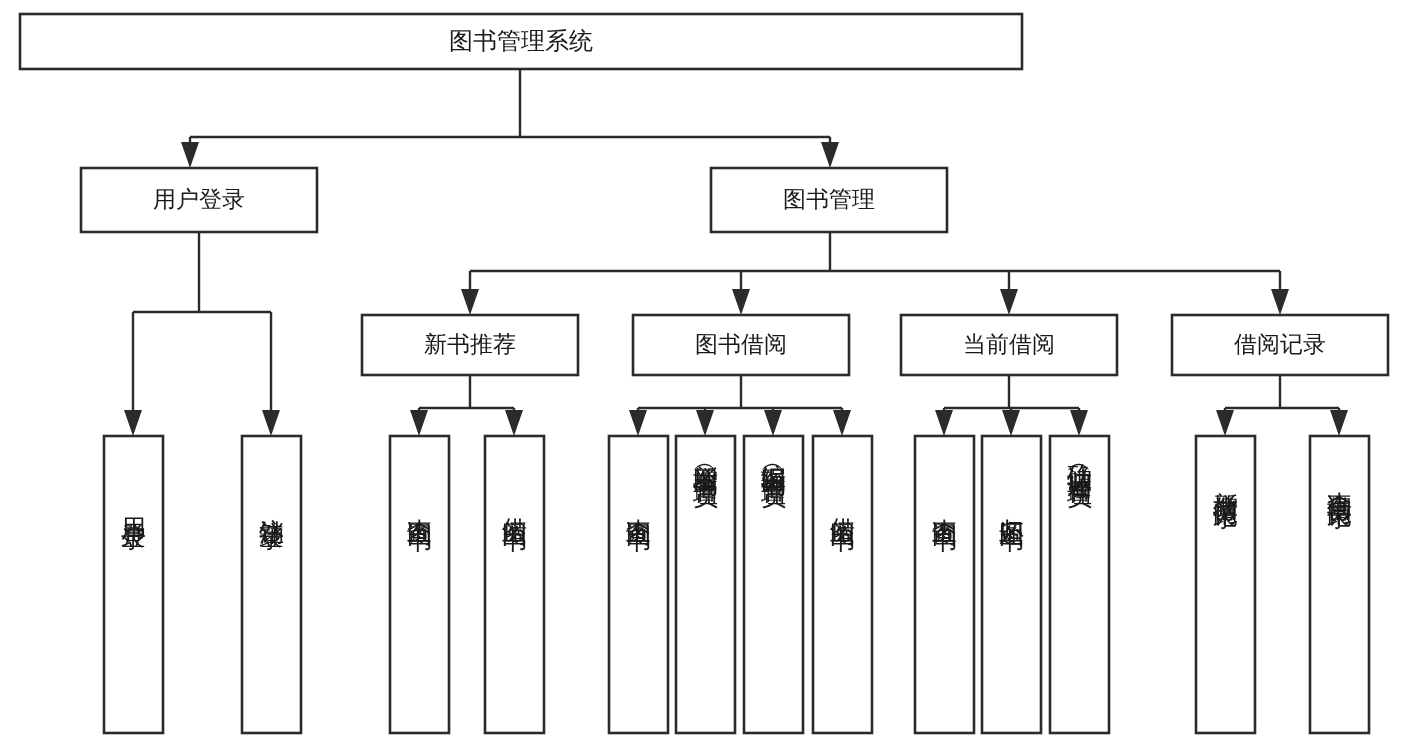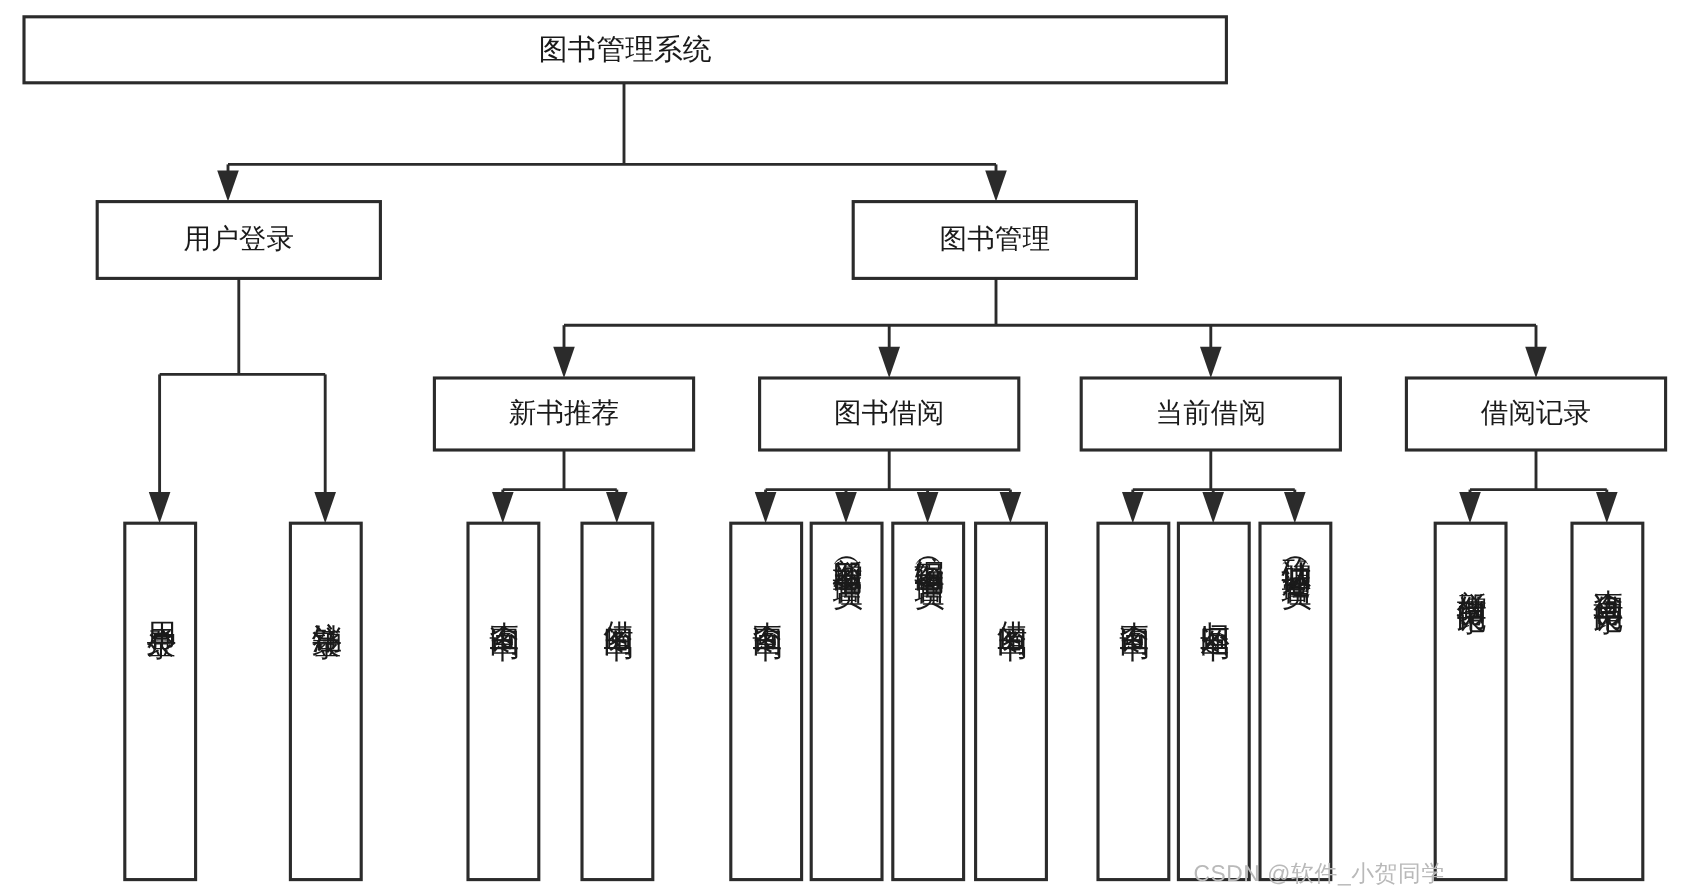--- a/index.html
+++ b/index.html
@@ -251,14 +251,13 @@
   </div>
 
   <div class="leaf-label-wrap" style="left:1196px; top:436px; width:59px; height:297px;">
     <span class="leaf-label" style="margin-top:35px;">新增借阅记录</span>
   </div>
 
   <div class="leaf-label-wrap" style="left:1310px; top:436px; width:59px; height:297px;">
     <span class="leaf-label" style="margin-top:35px;">查询借阅记录</span>
   </div>
 
-  <div class="watermark">CSDN @软件_小贺同学</div>
 </div>
 
 </body></html>

